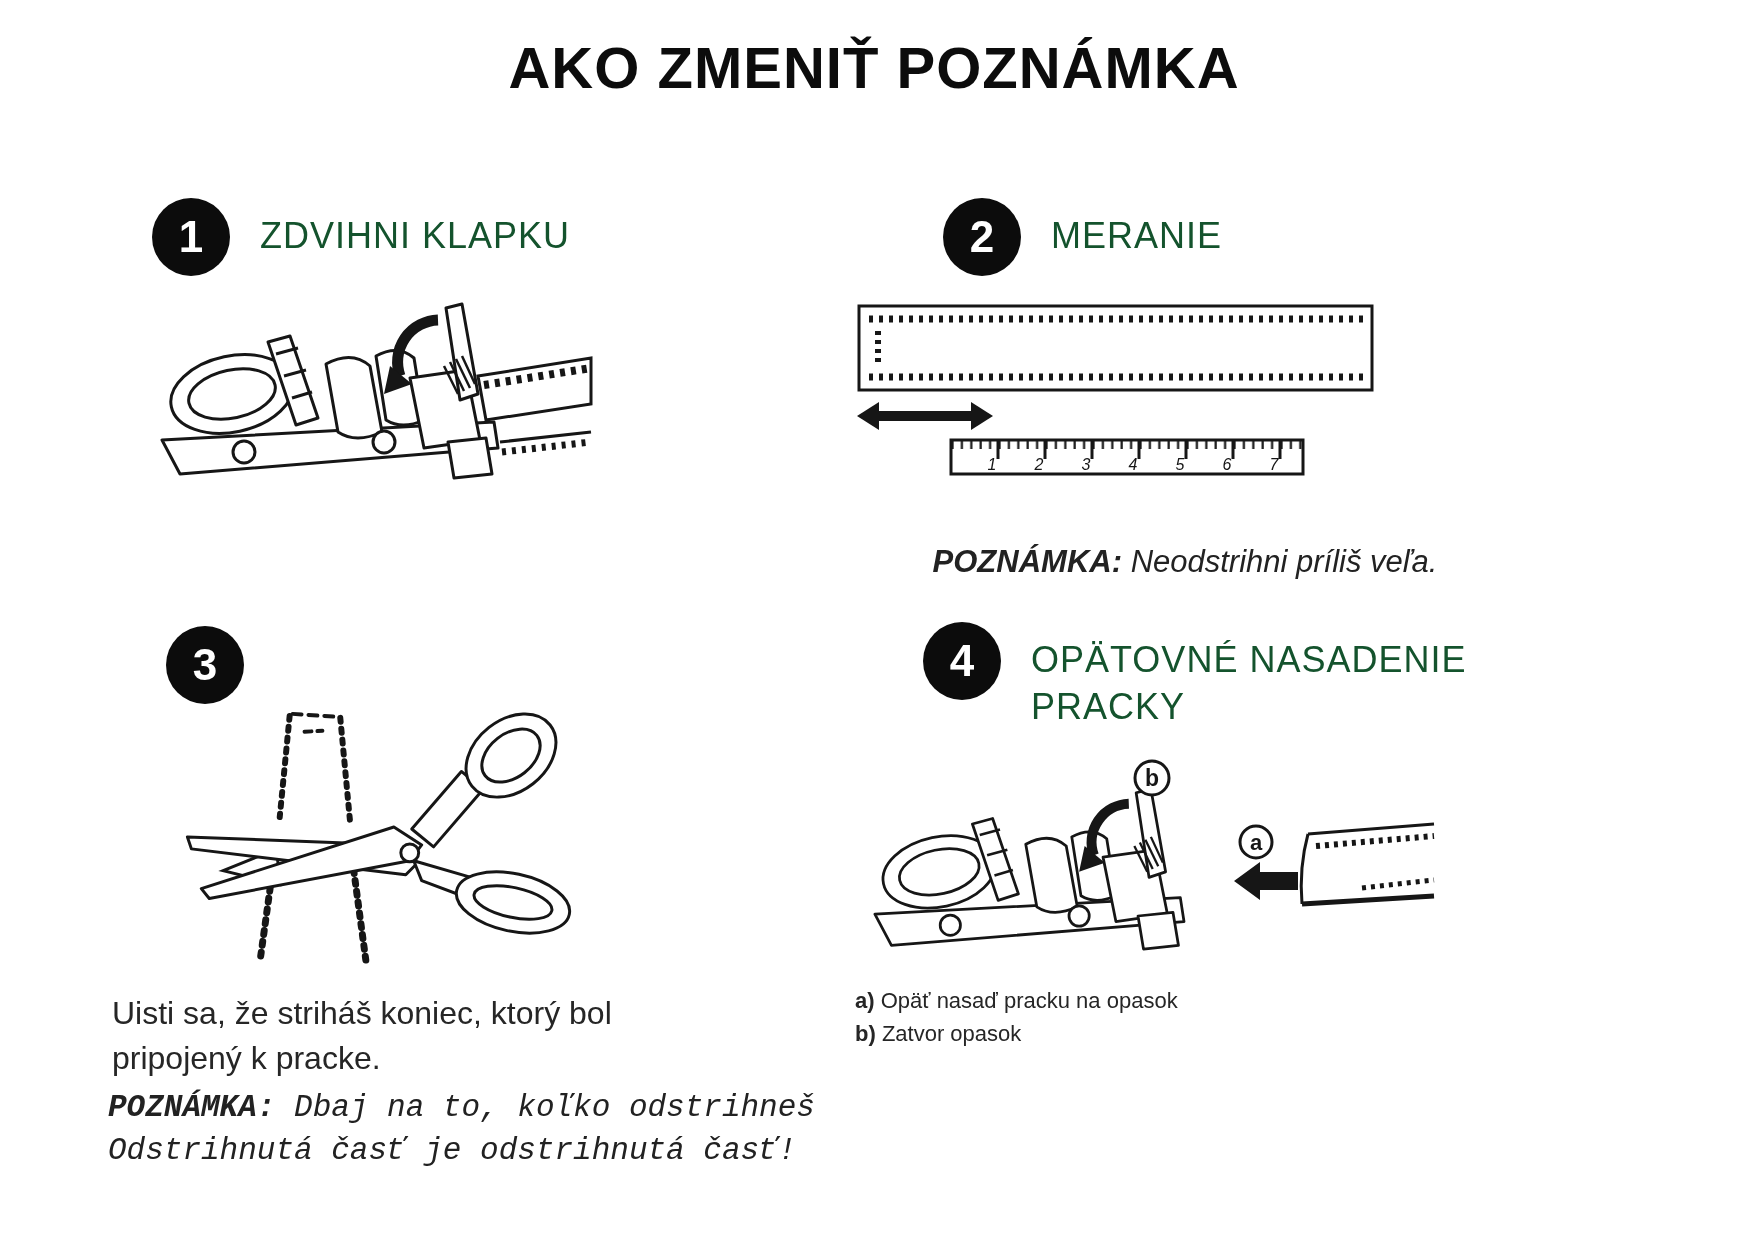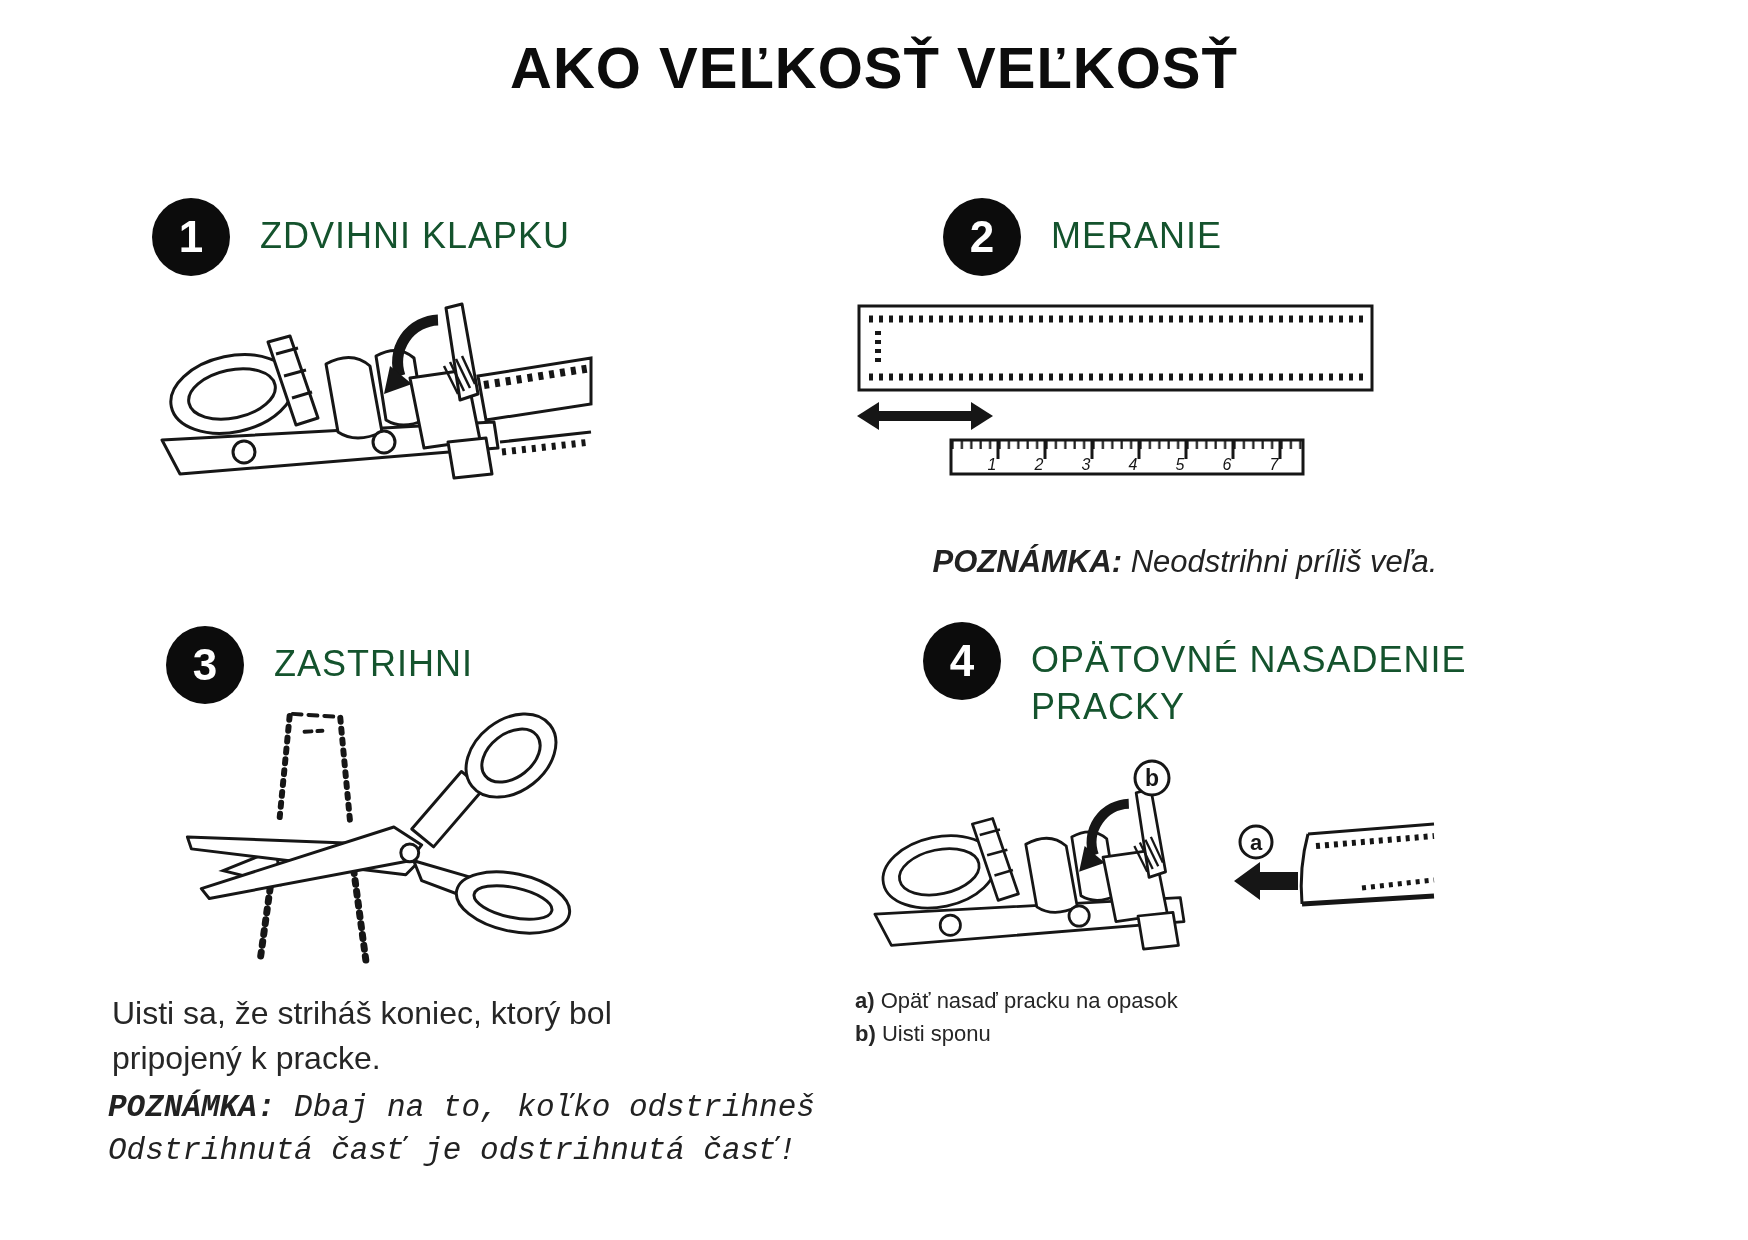--- a/index.html
+++ b/index.html
@@ -24,21 +24,21 @@
   .note-label{font-weight:700;font-style:italic;}
   .ab-line{font-size:22px;color:#262626;line-height:1.5;}
   .ab-key{font-weight:700;}
   svg{display:block;width:100%;height:100%;}
   svg text{font-family:"Liberation Sans",sans-serif;}
 </style>
 </head>
 <body>
 
 <header class="abs header">
-  <h1 class="title">AKO VEĽKOSŤ VEĽKOSŤ</h1>
+  <h1 class="title">AKO ZMENIŤ POZNÁMKA</h1>
 </header>
 
 <div class="abs step-header" style="left:152px;top:198px;">
   <div class="badge">
     <span>1</span>
   </div>
   <div class="step-label">ZDVIHNI KLAPKU</div>
 </div>
 
 <div class="abs" style="left:148px;top:292px;width:445px;height:195px;">
@@ -133,21 +133,20 @@
 
 <div class="abs note" style="left:855px;top:540px;width:660px;text-align:center;">
   <span class="note-label">POZNÁMKA:</span>
   <span>Neodstrihni príliš veľa.</span>
 </div>
 
 <div class="abs step-header" style="left:166px;top:626px;">
   <div class="badge">
     <span>3</span>
   </div>
-  <div class="step-label">ZASTRIHNI</div>
 </div>
 
 <div class="abs" style="left:172px;top:698px;width:410px;height:268px;">
   <svg viewBox="0 0 410 270">
     <g stroke="#161616" fill="none" stroke-linecap="round">
       <path d="M120,16 L166,19" stroke-width="4" stroke-dasharray="9 7"></path>
       <path d="M117,18 L107,120" stroke-width="6" stroke-dasharray="4 7"></path>
       <path d="M168,20 L178,126" stroke-width="6" stroke-dasharray="4 7"></path>
       <path d="M132,34 L150,33" stroke-width="4" stroke-dasharray="7 6"></path>
       <path d="M102,158 L87,266" stroke-width="7" stroke-dasharray="4 7"></path>
@@ -210,15 +209,15 @@
   </svg>
 </div>
 
 <div class="abs" style="left:855px;top:984px;width:660px;">
   <div class="ab-line">
     <span class="ab-key">a)</span>
     <span>Opäť nasaď pracku na opasok</span>
   </div>
   <div class="ab-line">
     <span class="ab-key">b)</span>
-    <span>Uisti sponu</span>
+    <span>Zatvor opasok</span>
   </div>
 </div>
 
 </body></html>

